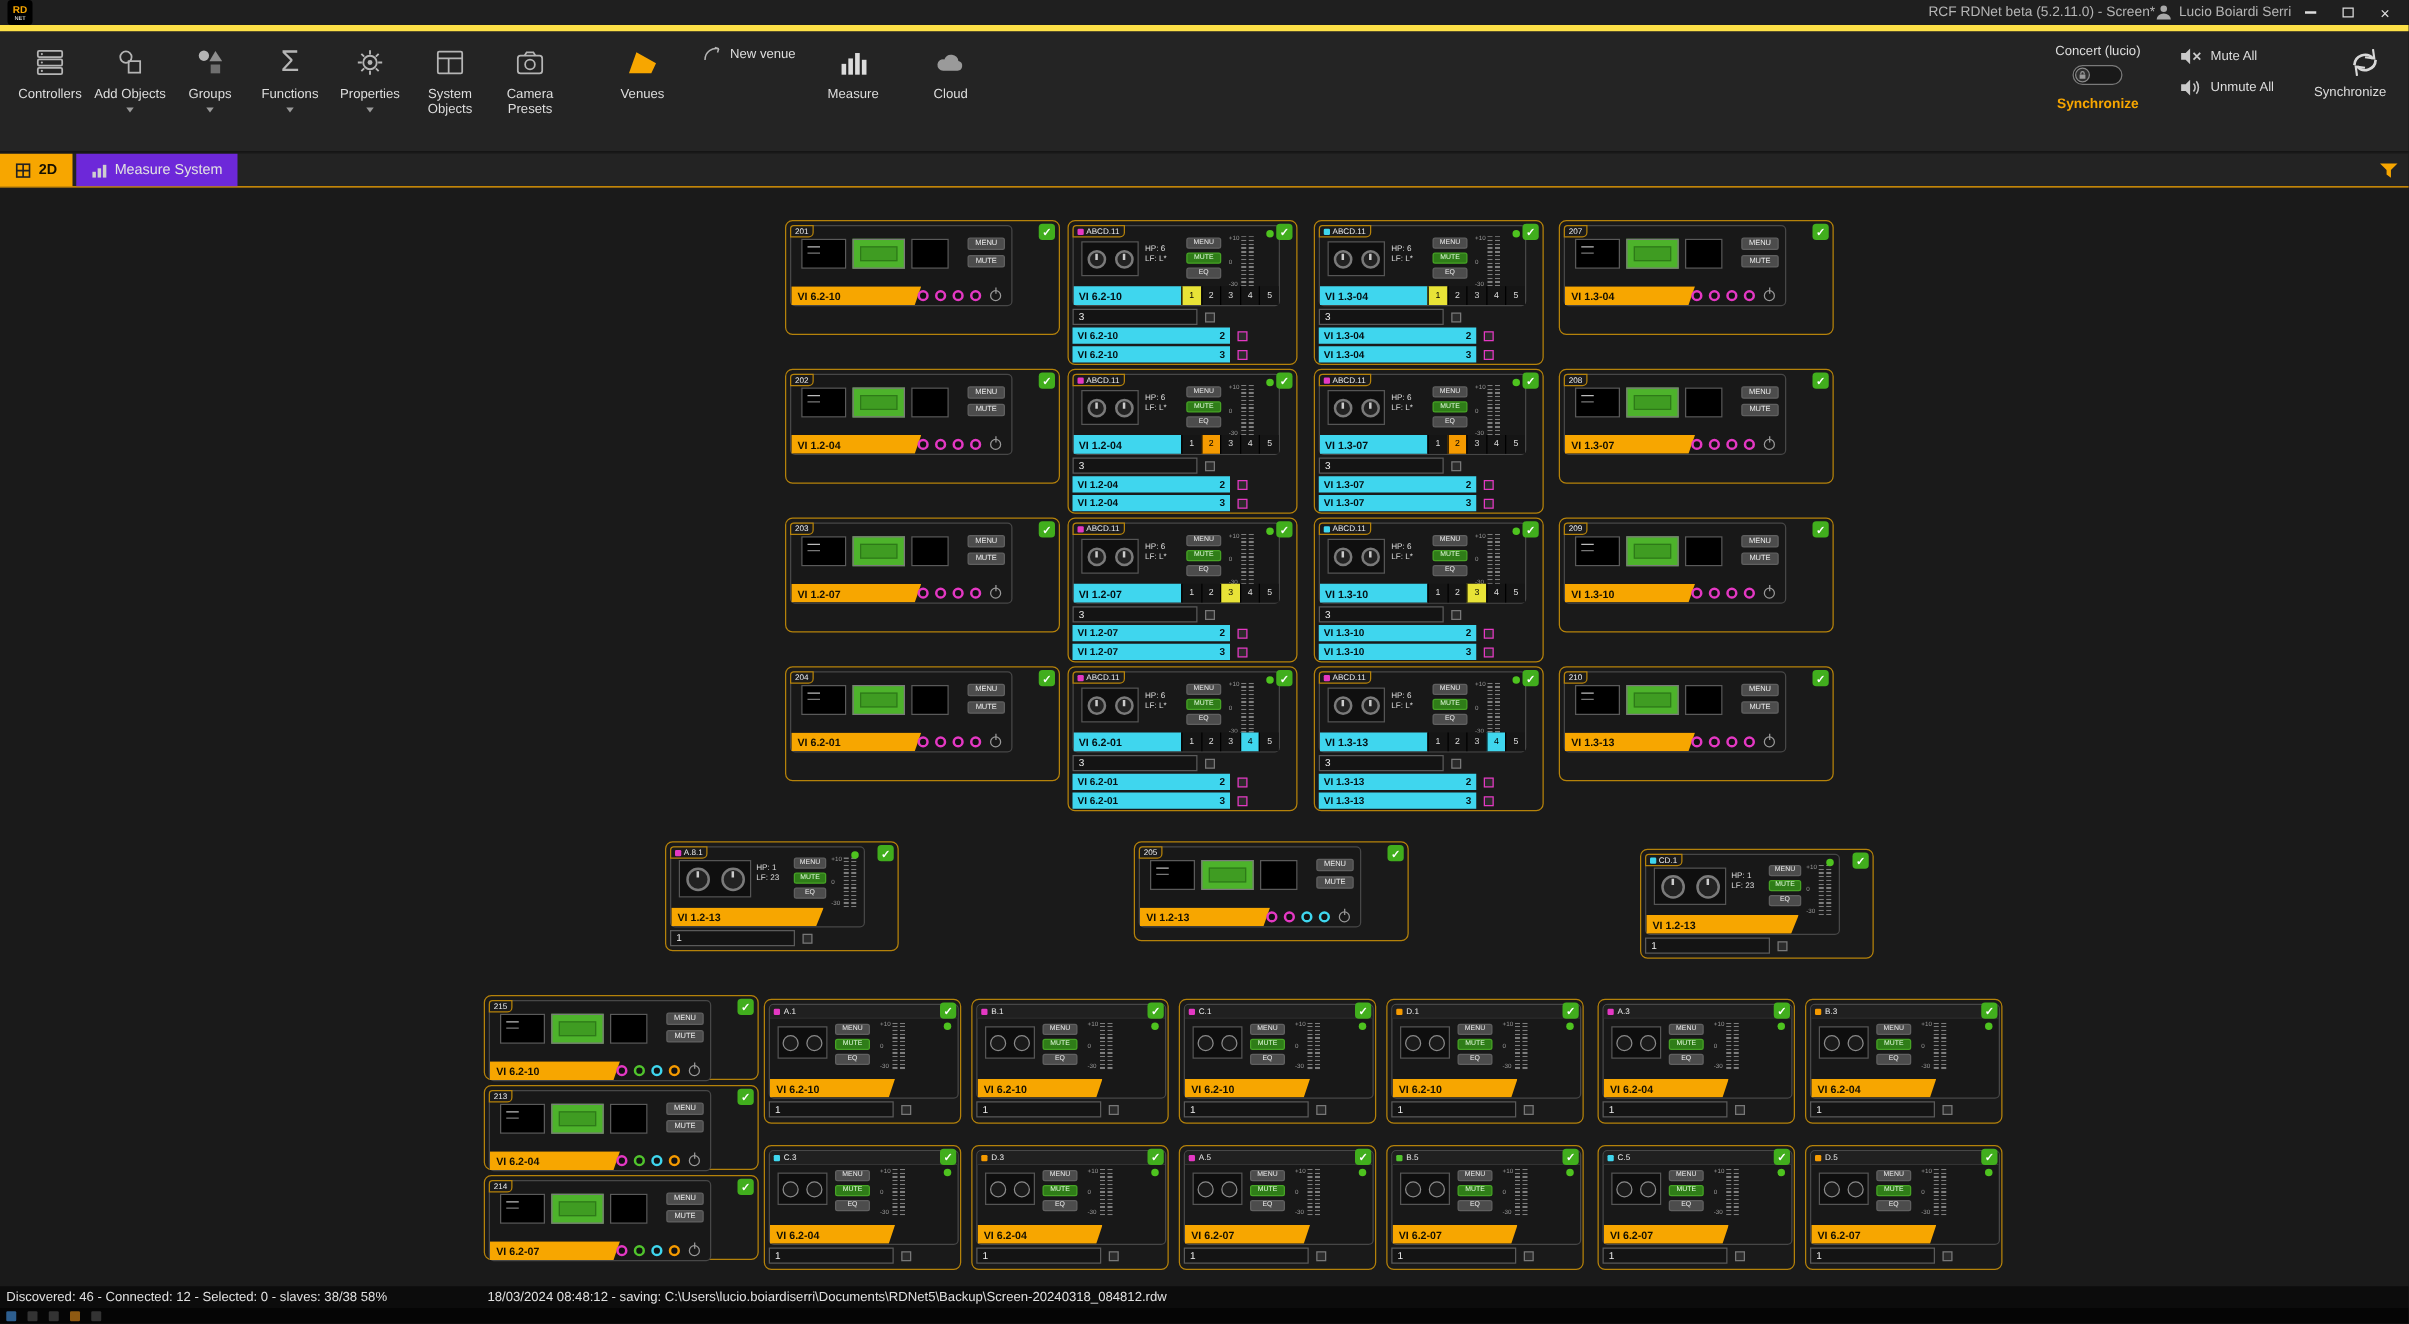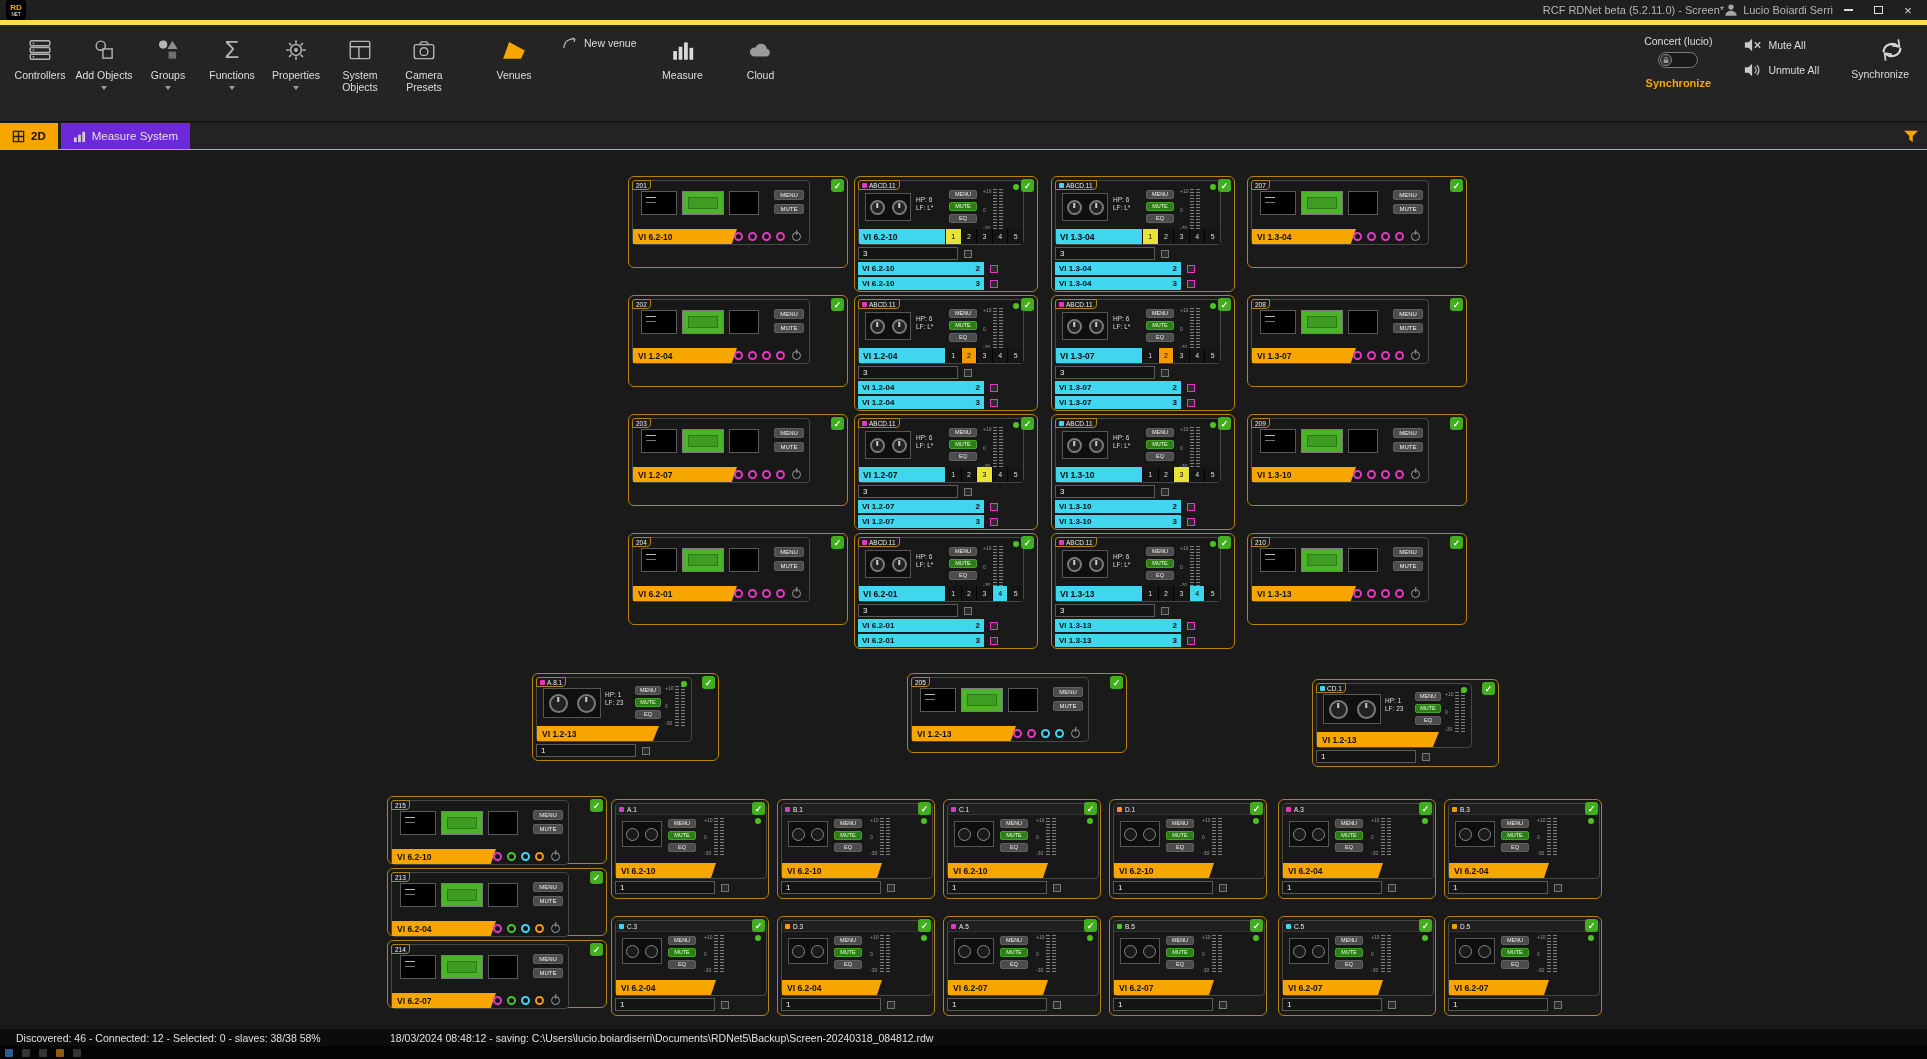--- a/index.html
+++ b/index.html
@@ -134,21 +134,21 @@
     display:flex;align-items:center;justify-content:space-around;}
   .port{width:13px;height:13px;border-radius:50%;border:1.5px solid #8a8a8a;background:#1a1a1a;display:inline-block;}
   .w-small .pbtns{left:52px;top:15px;width:28px;}
   .w-small .meter{left:88px;top:14px;height:38px;}
   .w-small .gdot{right:5px;top:14px;}
   .w-small .bar{width:100px;}
 
   
   .statusbar{position:absolute;top:1029px;left:0;right:0;height:17px;background:#0c0c0c;display:flex;
     align-items:center;font-size:10.5px;color:#e0e0e0;z-index:50;}
-  .status-left{padding-left:16px;width:390px;white-space:nowrap;}
+  .status-left{padding-left:5px;width:390px;white-space:nowrap;}
   .status-center{white-space:nowrap;}
   .taskbar{position:absolute;top:1046px;left:0;right:0;height:13px;background:#050505;display:flex;
     align-items:center;gap:9px;padding-left:5px;z-index:50;}
   .task-icon{width:8px;height:8px;border-radius:1px;background:#333;}
   .task-icon.blue{background:#2d5e8f;} .task-icon.orange{background:#8f5a12;}
 </style>
 </head>
 <body>
 
 <div class="menubar">

